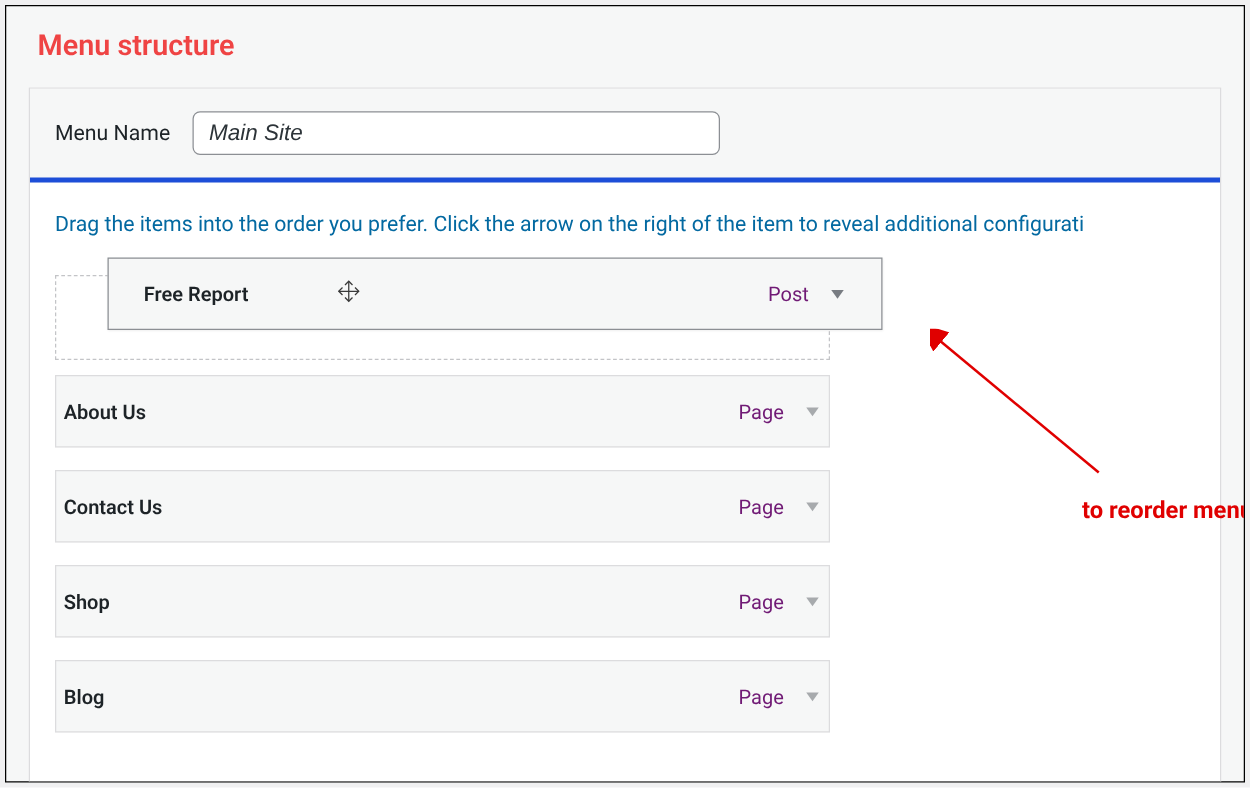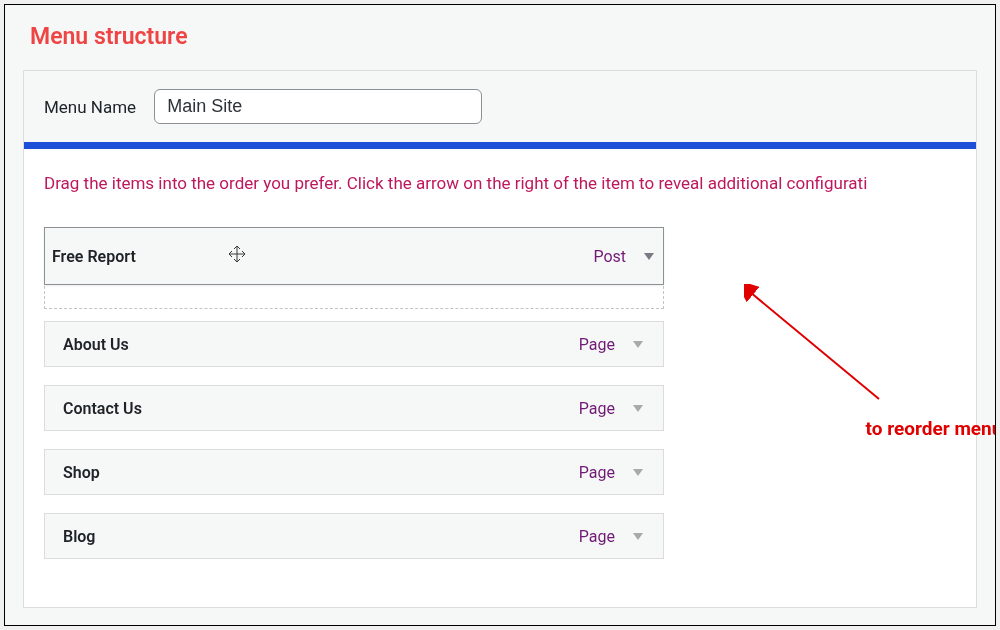--- a/index.html
+++ b/index.html
@@ -23,72 +23,74 @@
       color: #ef4444;
       padding: 18px 0 20px 25px;
     }
     .panel {
       margin: 0 18px 0 18px;
       background: #fff;
       border: 1px solid #dcdcde;
     }
     .panel-header {
       background: #f6f7f7;
-      border-bottom: 7px solid #1d4ed8;
+      border-bottom: 4px solid #1d4ed8;
       padding: 18px 20px;
       display: flex;
       align-items: center;
       gap: 18px;
     }
     .panel-header-label {
       font-size: 17px;
       color: #1d2327;
     }
     .menu-name-input {
       font-size: 18px;
       padding: 6px 12px;
       border: 1px solid #8c8f94;
       border-radius: 6px;
-      width: 328px;
+      width: 422px;
       color: #2c3338;
+      font-style: italic;
     }
     .panel-body {
       padding: 24px 20px 20px 20px;
       position: relative;
     }
     .instructions {
       font-size: 17px;
-      color: #be185d;
-      margin-bottom: 34px;
+      color: #0369a1;
+      margin-bottom: 16px;
       white-space: nowrap;
       overflow: hidden;
     }
     .menu-items-area {
       position: relative;
       padding-bottom: 10px;
     }
     .drop-placeholder {
       position: absolute;
       top: 14px;
       left: 0;
       width: 620px;
       height: 68px;
       border: 1px dashed #c3c4c7;
       background: transparent;
     }
     .drag-item {
       position: relative;
+      margin-left: 42px;
       width: 620px;
       height: 58px;
       background: #f6f7f7;
       border: 1px solid #8c8f94;
       box-shadow: 0 1px 2px rgba(0,0,0,0.08);
       display: flex;
       align-items: center;
-      padding: 0 7px;
+      padding: 0 28px;
       margin-bottom: 36px;
       z-index: 2;
     }
     .item-title {
       font-size: 16px;
       font-weight: 600;
       color: #1d2327;
       flex: 0 0 auto;
     }
     .move-cursor {
@@ -103,26 +105,26 @@
       font-size: 16px;
       color: #701a75;
     }
     .chevron {
       margin-left: 16px;
       color: #787c82;
       display: inline-flex;
     }
     .menu-item {
       width: 620px;
-      height: 46px;
+      height: 58px;
       background: #f6f7f7;
       border: 1px solid #dcdcde;
       display: flex;
       align-items: center;
-      padding: 0 18px;
+      padding: 0 6px;
       margin-bottom: 18px;
     }
     .annotation {
       position: absolute;
       left: 700px;
       top: 57px;
       width: 280px;
       height: 200px;
       pointer-events: none;
     }

